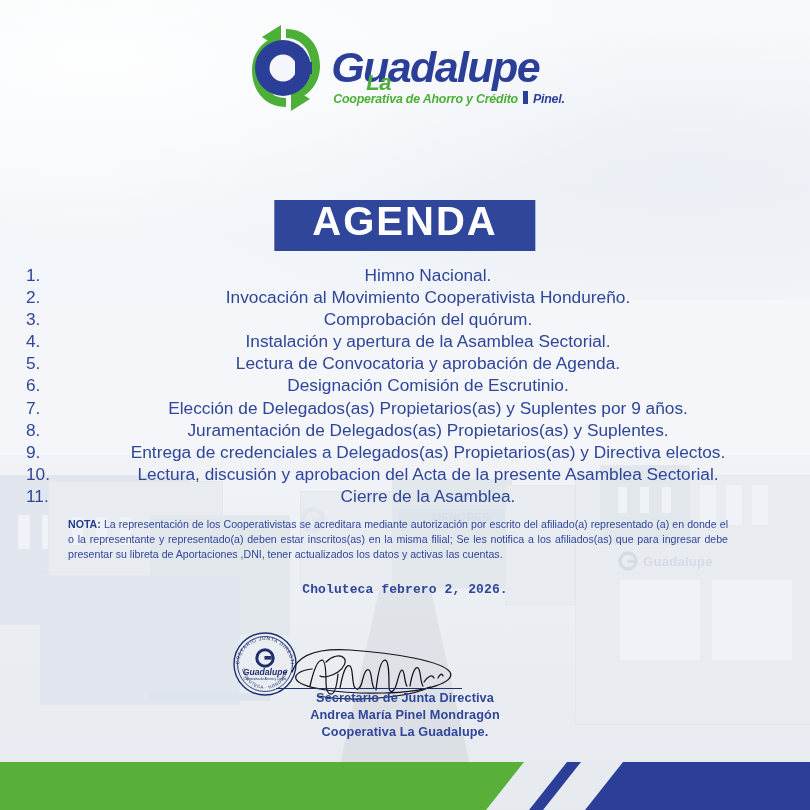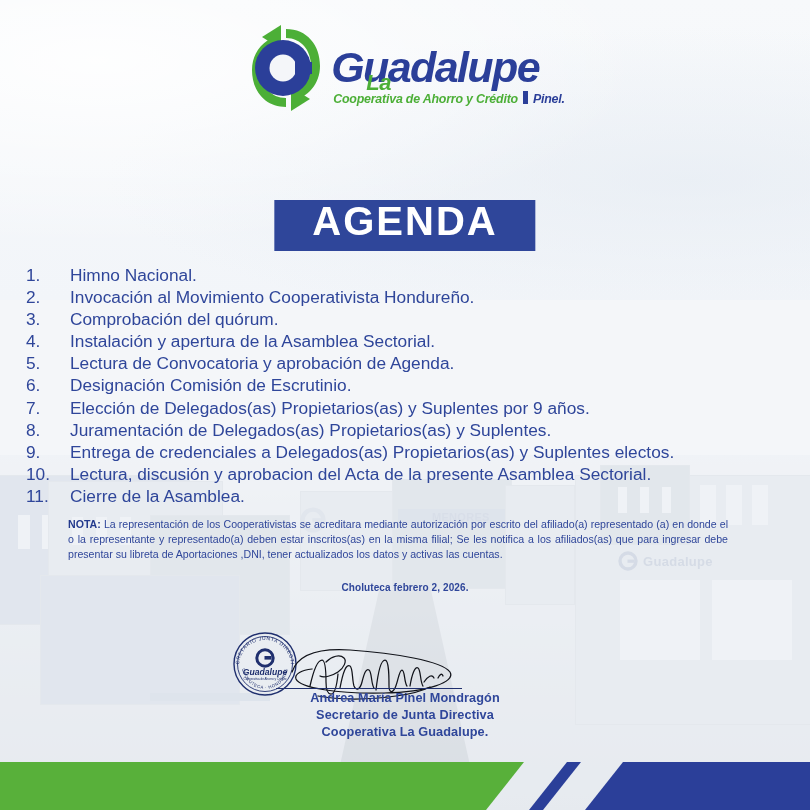--- a/index.html
+++ b/index.html
@@ -157,43 +157,44 @@
     align-items:baseline;
     color:#2f469a;
     font-size:17.3px;
     line-height:21.6px;
     margin-bottom:.5px;
   }
   .agenda-num {
     flex:0 0 44px;
     text-align:left;
   }
-  .agenda-text { flex:1 1 auto; }
+  .agenda-text { flex:1 1 auto;text-align:center; }
 
   
   .nota {
     position:absolute;
     left:68px; top:517px;
     width:660px;
     color:#2f469a;
     font-size:10.6px;
     line-height:15.2px;
     text-align:justify;
   }
   .nota b { font-weight:bold; color:#233a8d; }
 
   
   .place-date {
     position:absolute;
     left:0; right:0; top:582px;
     text-align:center;
     color:#2f469a;
-    font-size:10px;
+    font-size:13px;
     font-weight:bold;
     letter-spacing:.1px;
+    font-family:Liberation Mono, monospace;
   }
 
   
   .sign-block {
     position:absolute;
     left:0; right:0; top:612px;
     height:130px;
   }
   .seal {
     position:absolute;
@@ -399,21 +400,21 @@
     <div class="agenda-row">
       <span class="agenda-num">7.</span>
       <span class="agenda-text">Elección de Delegados(as) Propietarios(as) y Suplentes por 9 años.</span>
     </div>
     <div class="agenda-row">
       <span class="agenda-num">8.</span>
       <span class="agenda-text">Juramentación de Delegados(as) Propietarios(as) y Suplentes.</span>
     </div>
     <div class="agenda-row">
       <span class="agenda-num">9.</span>
-      <span class="agenda-text">Entrega de credenciales a Delegados(as) Propietarios(as) y Suplentes electos.</span>
+      <span class="agenda-text">Entrega de credenciales a Delegados(as) Propietarios(as) y Directiva electos.</span>
     </div>
     <div class="agenda-row">
       <span class="agenda-num">10.</span>
       <span class="agenda-text">Lectura, discusión y aprobacion del Acta de la presente Asamblea Sectorial.</span>
     </div>
     <div class="agenda-row">
       <span class="agenda-num">11.</span>
       <span class="agenda-text">Cierre de la Asamblea.</span>
     </div>
   </div>
@@ -458,22 +459,22 @@
           <path d="M88 52 C90 34 93 22 97 22 C101 22 101 38 101 48 C101 54 104 56 107 50 C110 44 111 32 114 32 C117 32 116 44 119 48"></path>
           <path d="M122 48 C124 36 127 28 130 30 C133 32 132 44 135 48"></path>
           <path d="M136 44 C140 38 144 36 146 40"></path>
           <path d="M150 40 C152 36 154 35 155 38"></path>
           <path d="M30 58 C50 62 82 62 108 58 C124 56 136 52 142 49"></path>
         </g>
       </svg>
     </div>
 
     <div class="sign-names">
+      <div class="ln">Secretario de Junta Directiva</div>
       <div class="ln">Andrea María Pinel Mondragón</div>
-      <div class="ln">Secretario de Junta Directiva</div>
       <div class="ln">Cooperativa La Guadalupe.</div>
     </div>
   </div>
 
   <div class="sig-rule"></div>
 
   <div class="bottom-bar">
     <div class="bb-green"></div>
     <div class="bb-slash s1"></div>
     <div class="bb-slash s2"></div>

